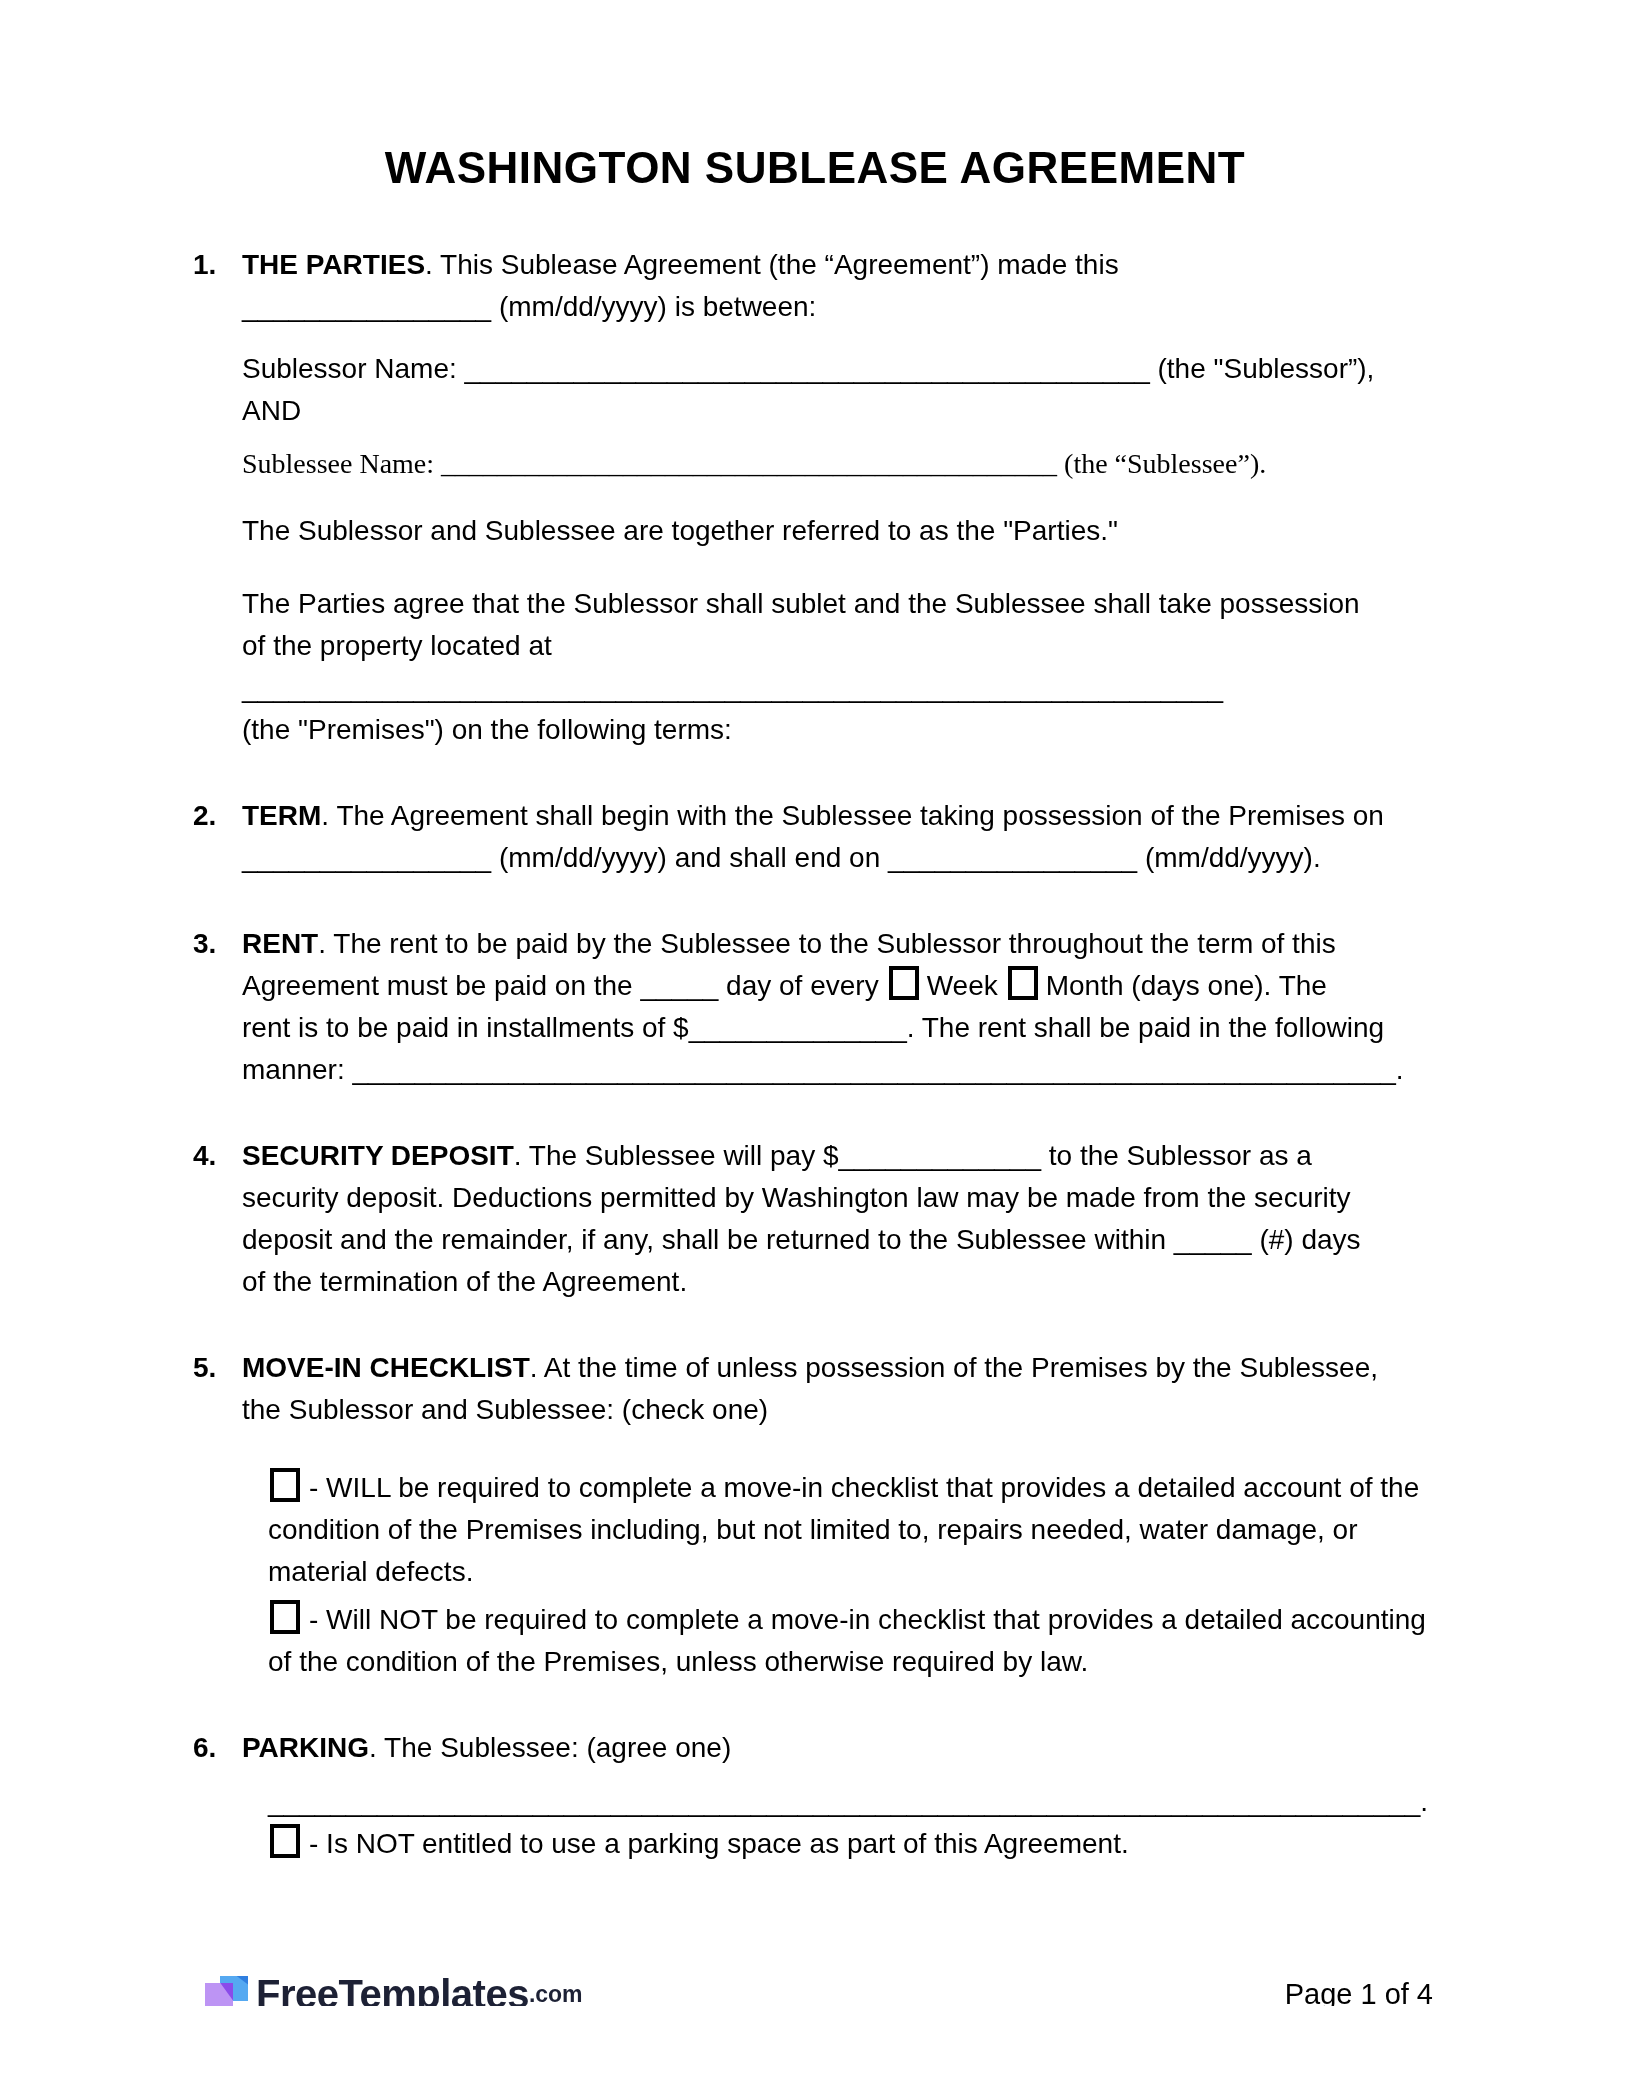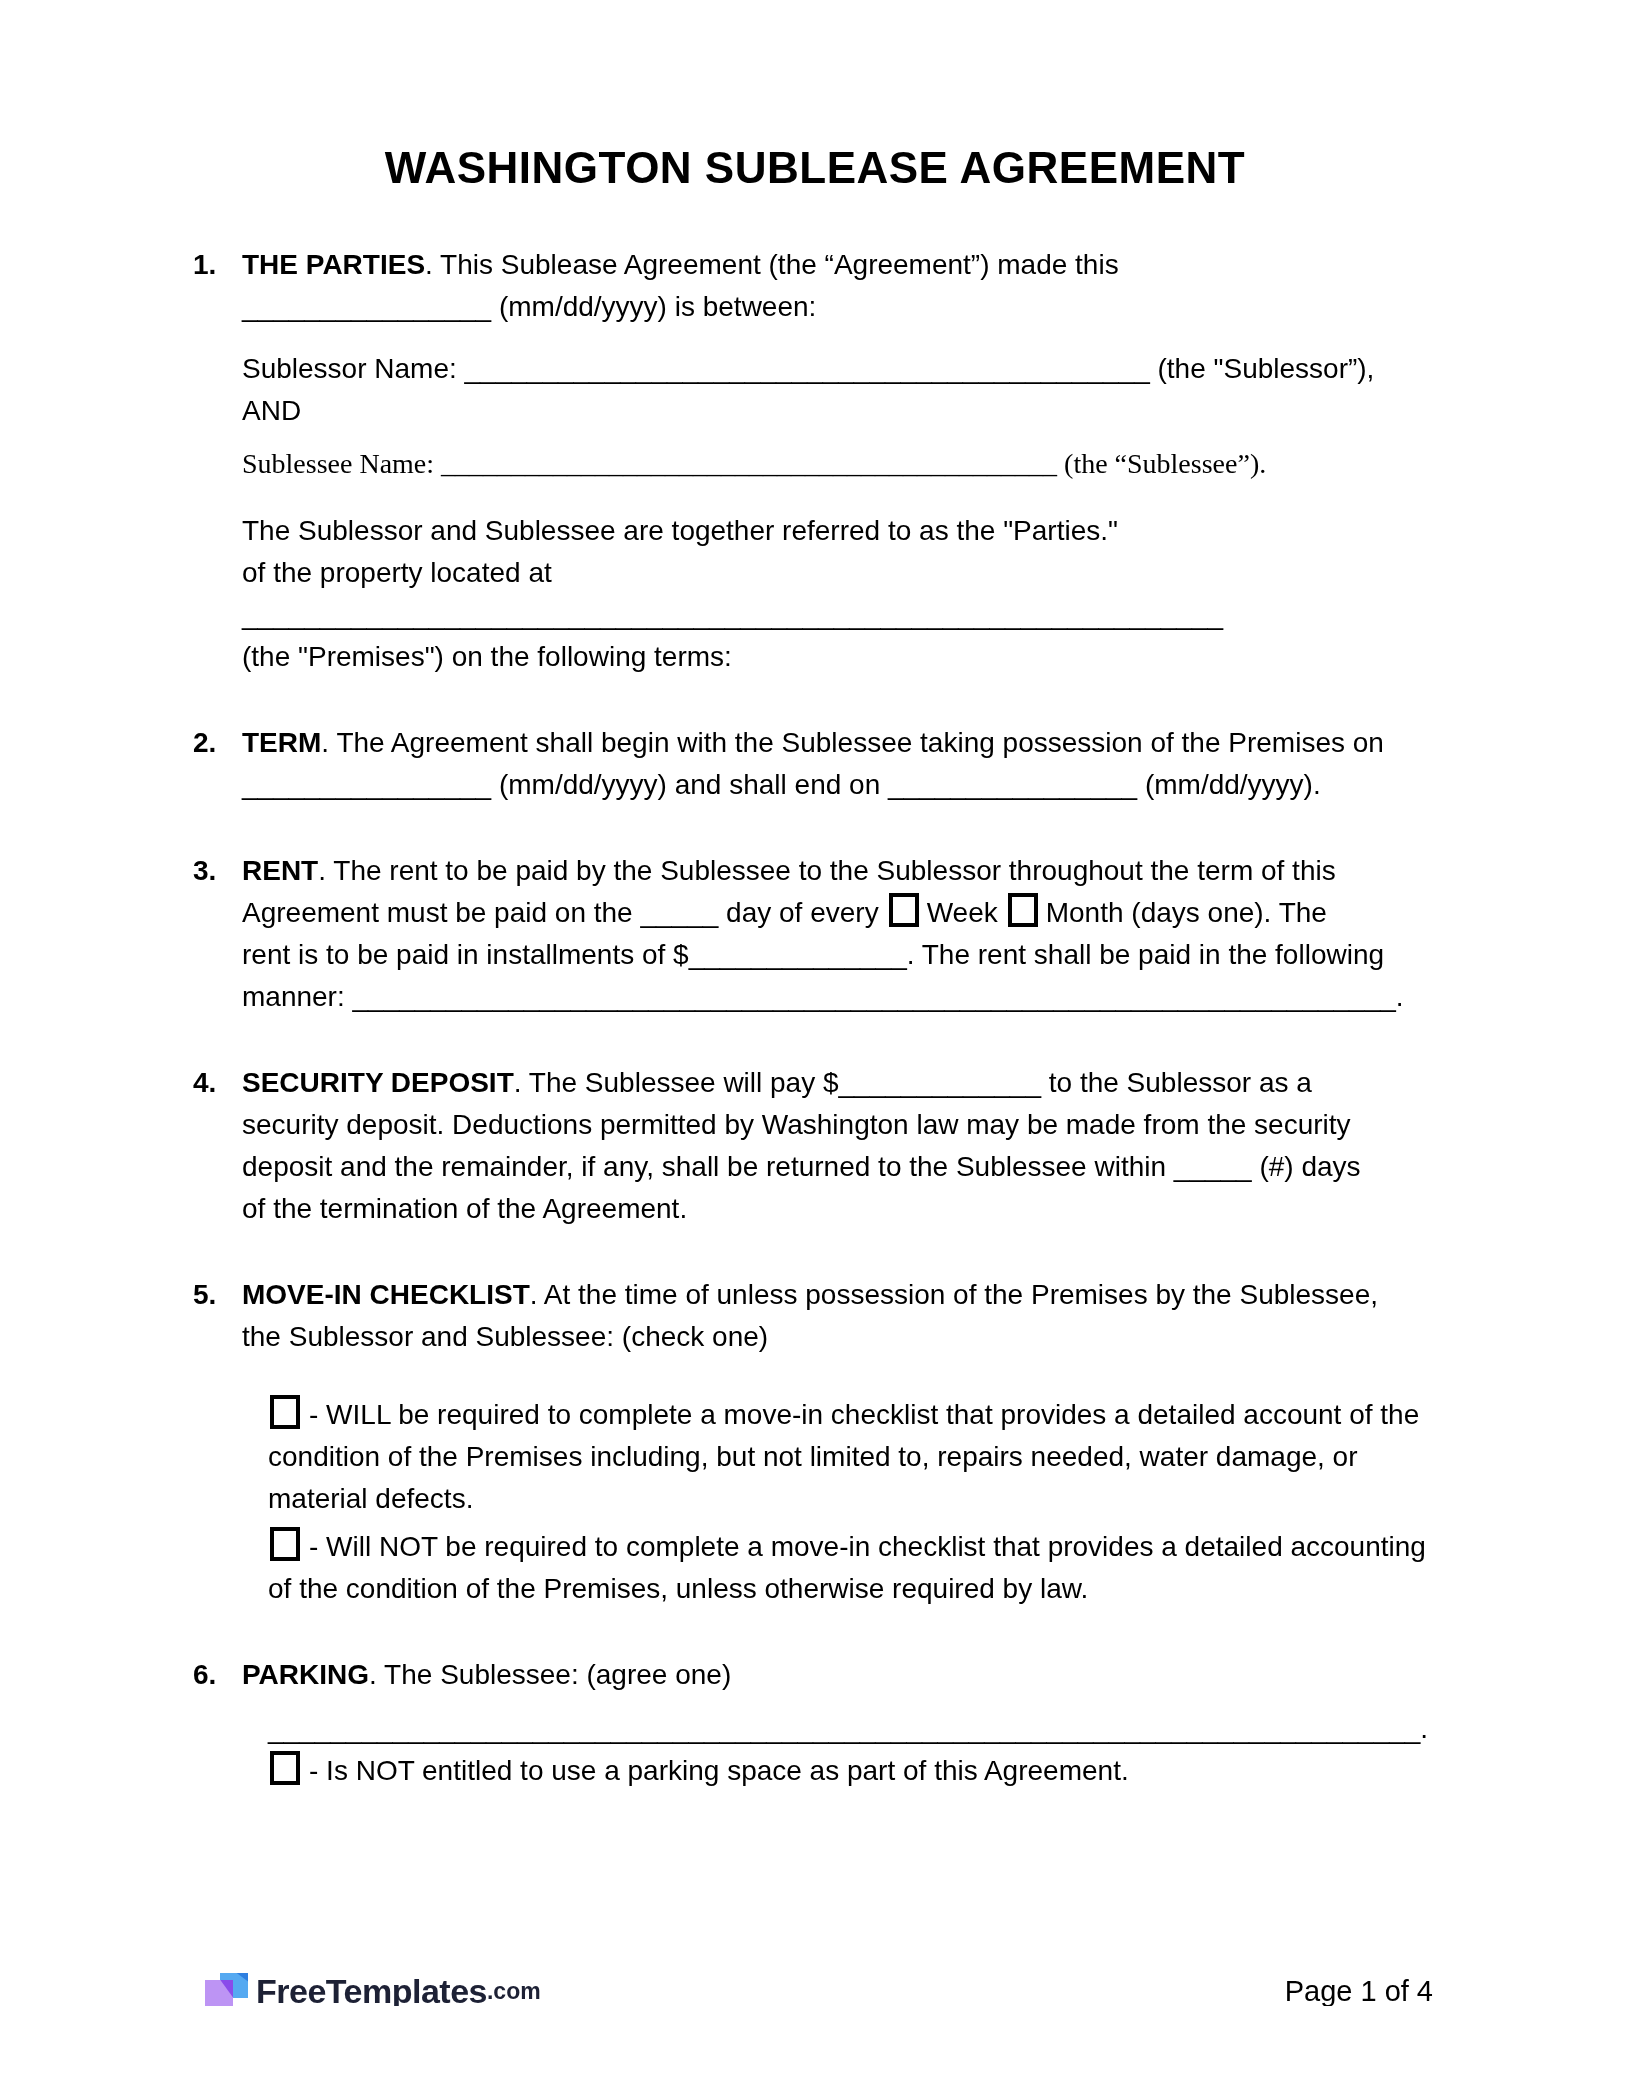--- a/index.html
+++ b/index.html
@@ -72,21 +72,21 @@
   .logo-purple {
     position: absolute; left: 0; top: 7px; width: 28px; height: 30px;
     background: var(--logo-purple, #BD94F4);
   }
   .logo-purple-fold {
     position: absolute; left: 15px; top: 7px; width: 13px; height: 18px;
     background: var(--logo-purple-dark, #8A4BEA);
     clip-path: polygon(0 0, 100% 0, 100% 100%);
   }
   .brand-name {
-    font-size: 34px; font-weight: 700; color: var(--brand-text, #1D2135);
+    font-size: 40px; font-weight: 700; color: var(--brand-text, #1D2135);
     letter-spacing: -0.5px;
   }
   .brand-tld {
     font-size: 23px; font-weight: 600; color: var(--brand-text, #1D2135);
   }
   .page-indicator { font-size: 29px; color: #000; }
 </style>
 </head>
 <body>
 
@@ -97,20 +97,21 @@
   <div class="body-copy">
 
     <div class="section first">
       <div class="sec-num">1.</div>
       <div class="sec-body">
         <p class="para"><span class="b">THE PARTIES</span><span>. This Sublease Agreement (the “Agreement”) made this</span></p>
         <p class="para">________________ (mm/dd/yyyy) is between:</p>
         <p class="para mt-20">Sublessor Name: ____________________________________________ (the "Sublessor”), AND</p>
         <p class="para mt-11">Sublessee Name: ____________________________________________ (the “Sublessee”).</p>
         <p class="para mt-25">The Sublessor and Sublessee are together referred to as the "Parties."</p>
+        <p class="para mt-31">The Parties agree that the Sublessor shall sublet and the Sublessee shall take possession</p>
         <p class="para">of the property located at _______________________________________________________________</p>
         <p class="para">(the "Premises") on the following terms:</p>
       </div>
     </div>
 
     <div class="section">
       <div class="sec-num">2.</div>
       <div class="sec-body">
         <p class="para"><span class="b">TERM</span><span>. The Agreement shall begin with the Sublessee taking possession of the Premises on</span></p>
         <p class="para">________________ (mm/dd/yyyy) and shall end on ________________ (mm/dd/yyyy).</p>

